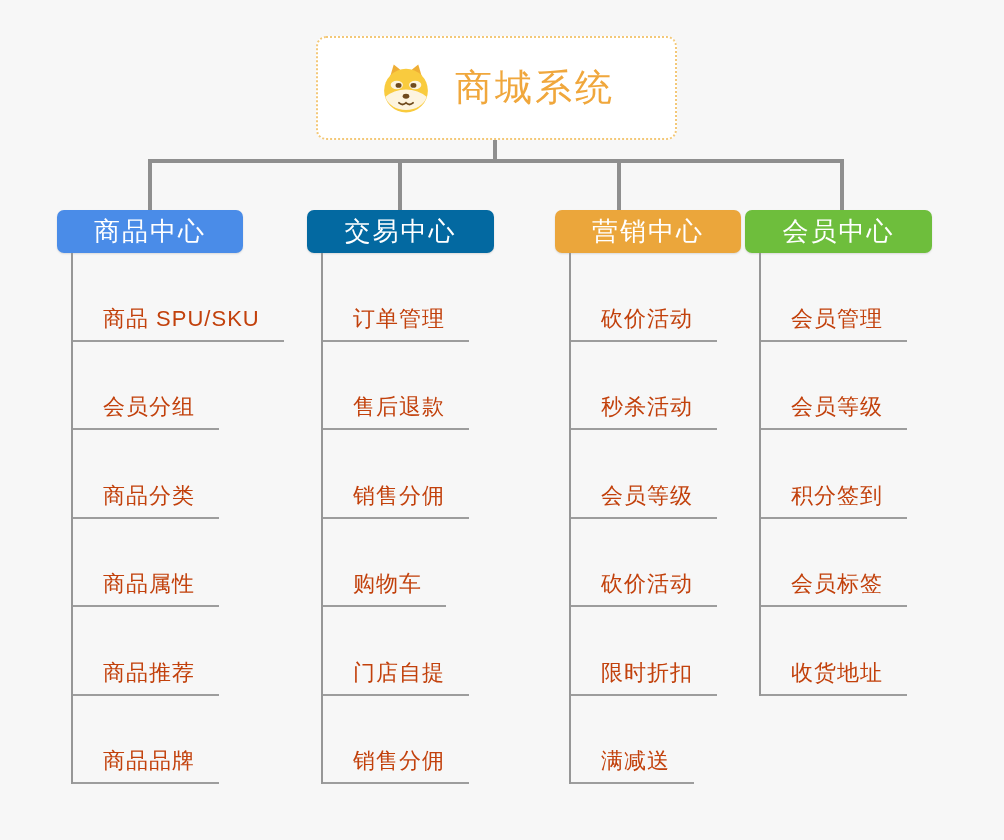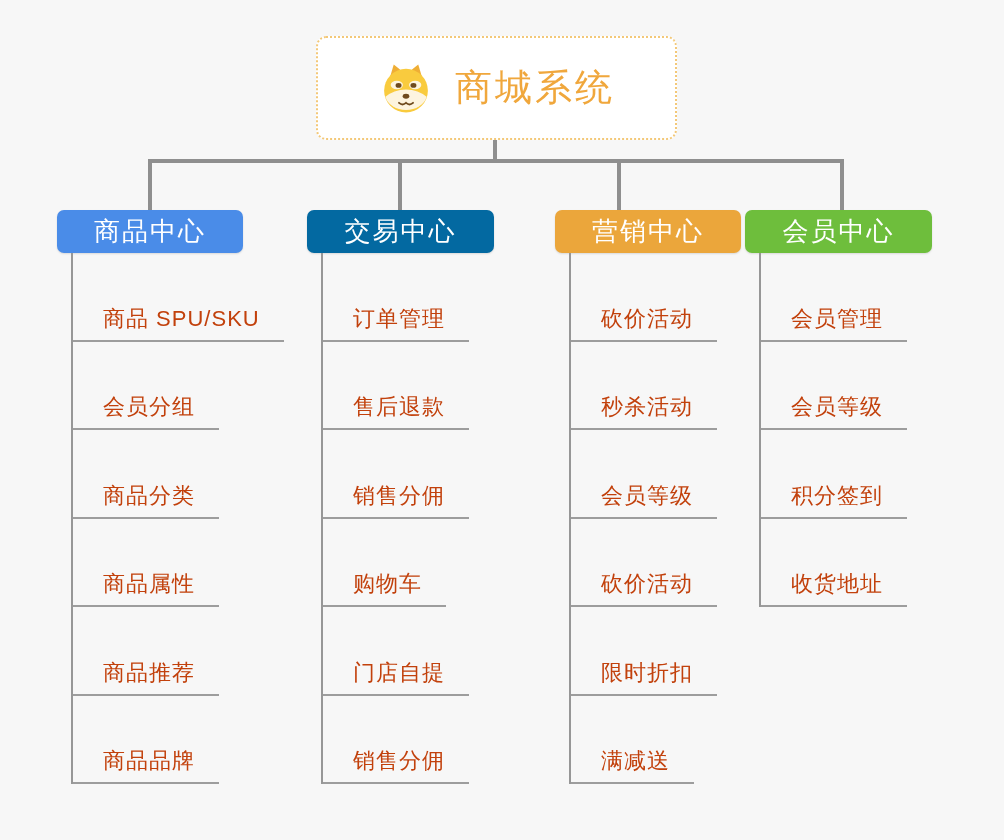--- a/index.html
+++ b/index.html
@@ -152,18 +152,21 @@
       <div class="leaf">
           <span class="leaf-label">会员管理</span>
         </div>
       <div class="leaf">
           <span class="leaf-label">会员等级</span>
         </div>
       <div class="leaf">
           <span class="leaf-label">积分签到</span>
         </div>
       <div class="leaf">
+          <span class="leaf-label">会员标签</span>
+        </div>
+      <div class="leaf">
           <span class="leaf-label">收货地址</span>
         </div>
     </div>
   </div>
 
 </div>
 
 </body></html>

